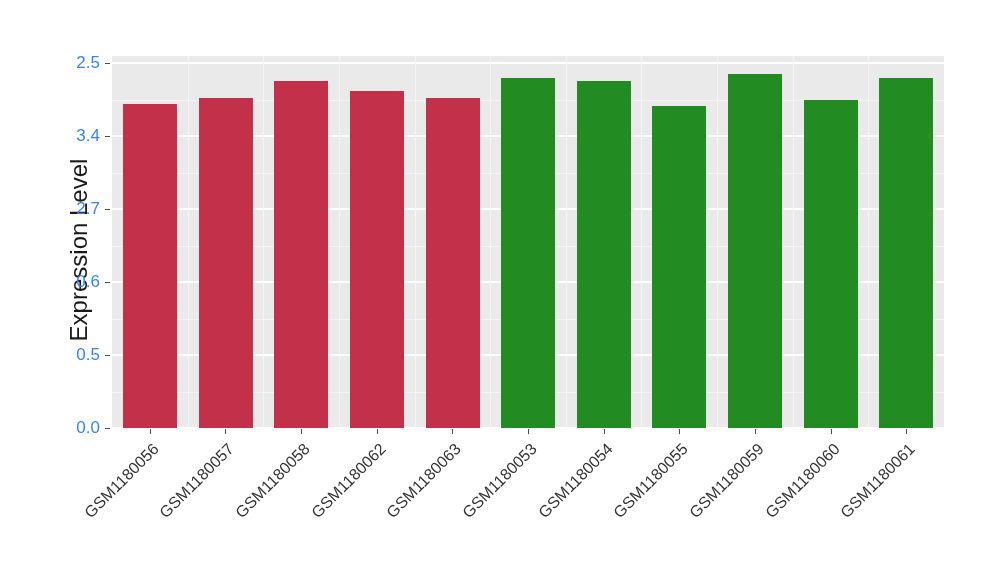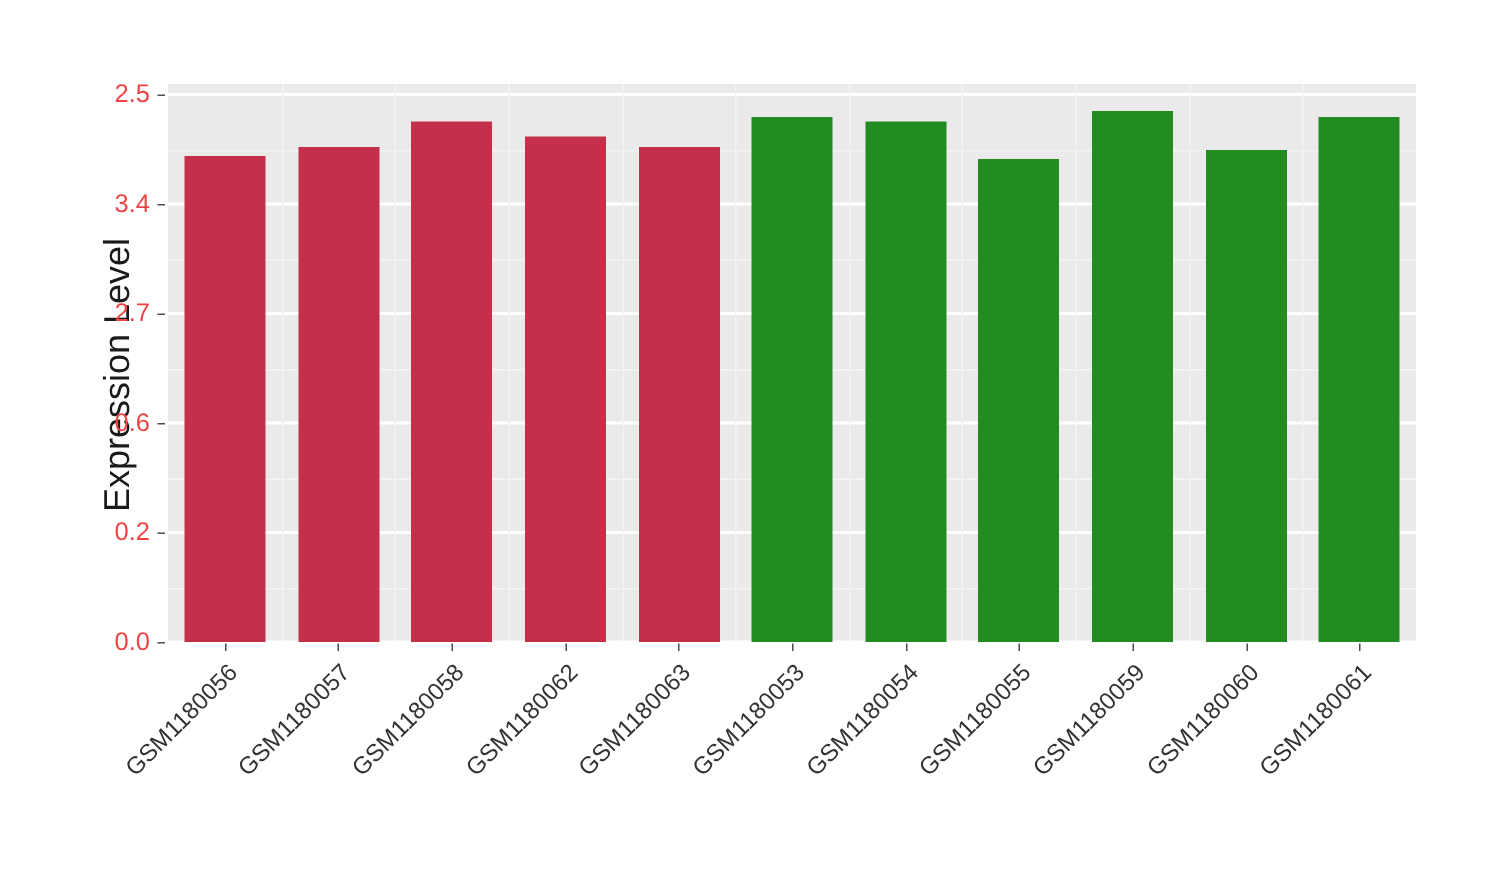--- a/index.html
+++ b/index.html
@@ -37,21 +37,21 @@
     white-space: nowrap;
   }
 
   
   .y-tick-label {
     position: absolute;
     right: 0;
     width: 100px;
     text-align: right;
     font-size: 17px;
-    color: #ef4444;
+    color: #3b82f6;
     transform: translateY(-50%);
     white-space: nowrap;
   }
   .y-tick-mark {
     position: absolute;
     left: 105px;
     width: 5px;
     height: 1px;
     background: #4d4d4d;
   }
@@ -114,21 +114,21 @@
 </head>
 <body>
 
 <div id="plot-root">
 
   <div id="y-axis-title">Expression Level</div>
 
   <div id="y-axis">
       <div class="y-tick-label" style="top: 428px; left: 0px; width: 100px;">0.0</div>
       <div class="y-tick-mark" style="top: 428px;"></div>
-      <div class="y-tick-label" style="top: 355.059px; left: 0px; width: 100px;">0.2</div>
+      <div class="y-tick-label" style="top: 355.059px; left: 0px; width: 100px;">0.5</div>
       <div class="y-tick-mark" style="top: 355px;"></div>
       <div class="y-tick-label" style="top: 282.118px; left: 0px; width: 100px;">0.6</div>
       <div class="y-tick-mark" style="top: 282px;"></div>
       <div class="y-tick-label" style="top: 209.176px; left: 0px; width: 100px;">2.7</div>
       <div class="y-tick-mark" style="top: 209px;"></div>
       <div class="y-tick-label" style="top: 136.235px; left: 0px; width: 100px;">3.4</div>
       <div class="y-tick-mark" style="top: 136px;"></div>
       <div class="y-tick-label" style="top: 63.2941px; left: 0px; width: 100px;">2.5</div>
       <div class="y-tick-mark" style="top: 63px;"></div>
     </div>

